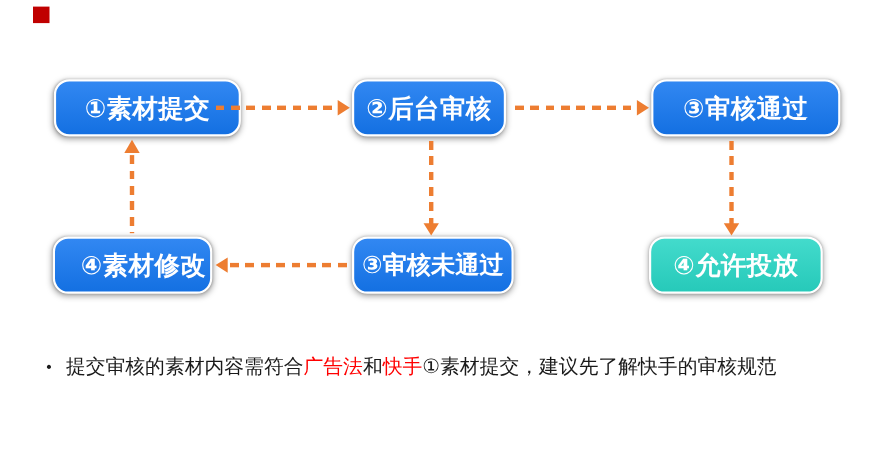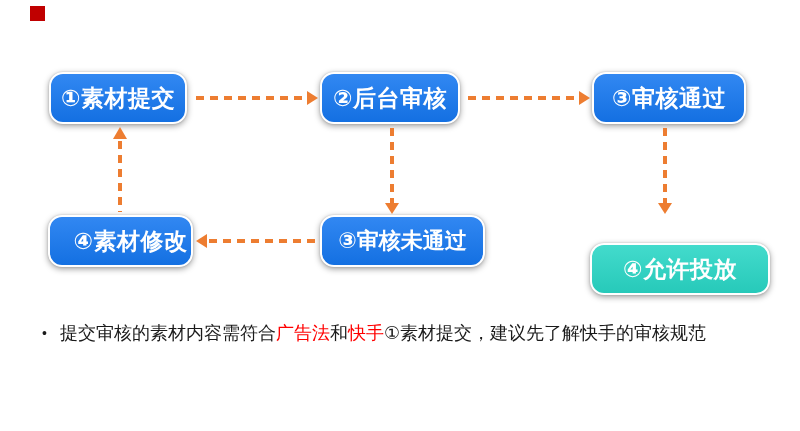--- a/index.html
+++ b/index.html
@@ -17,26 +17,26 @@
     display:flex;align-items:center;justify-content:center;
     background-color:var(--node-blue,#1577F0);
     background-image:linear-gradient(180deg,rgba(255,255,255,.12),rgba(0,0,0,.06));
     border:2.5px solid #fff;border-radius:14px;
     box-shadow:0 2px 6px rgba(0,0,0,.38),0 0 2px rgba(0,0,0,.18);
     color:var(--node-text,#FFFFFF);
     font-size:23px;font-weight:700;letter-spacing:0.5px;
     white-space:nowrap;
   }
   .node.teal{background-color:var(--node-teal,#29D6C5);}
-  .n1{left:49px;top:72px;width:138px;}
+  .n1{left:49px;top:72px;width:170px;}
   .n2{left:320px;top:72px;width:140px;}
-  .n3{left:592px;top:72px;width:154px;}
+  .n3{left:592px;top:72px;width:172px;}
   .n4{left:48px;top:215px;width:145px;padding-left:20px;}
-  .n5{left:320px;top:215px;width:165px;font-size:22px;letter-spacing:0;}
-  .n6{left:590px;top:215px;width:180px;margin-top:28px;}
+  .n5{left:320px;top:215px;width:147px;font-size:22px;letter-spacing:0;}
+  .n6{left:590px;top:215px;width:158px;}
   .hline{
     position:absolute;height:4px;
     background-image:repeating-linear-gradient(to right,var(--arrow-orange,#ED7D31) 0 8px,transparent 8px 14px);
   }
   .vline{
     position:absolute;width:4px;
     background-image:repeating-linear-gradient(to bottom,var(--arrow-orange,#ED7D31) 0 8px,transparent 8px 14px);
   }
   .ah{position:absolute;width:0;height:0;}
   .ah.right{border-top:7px solid transparent;border-bottom:7px solid transparent;border-left:11px solid var(--arrow-orange,#ED7D31);}

